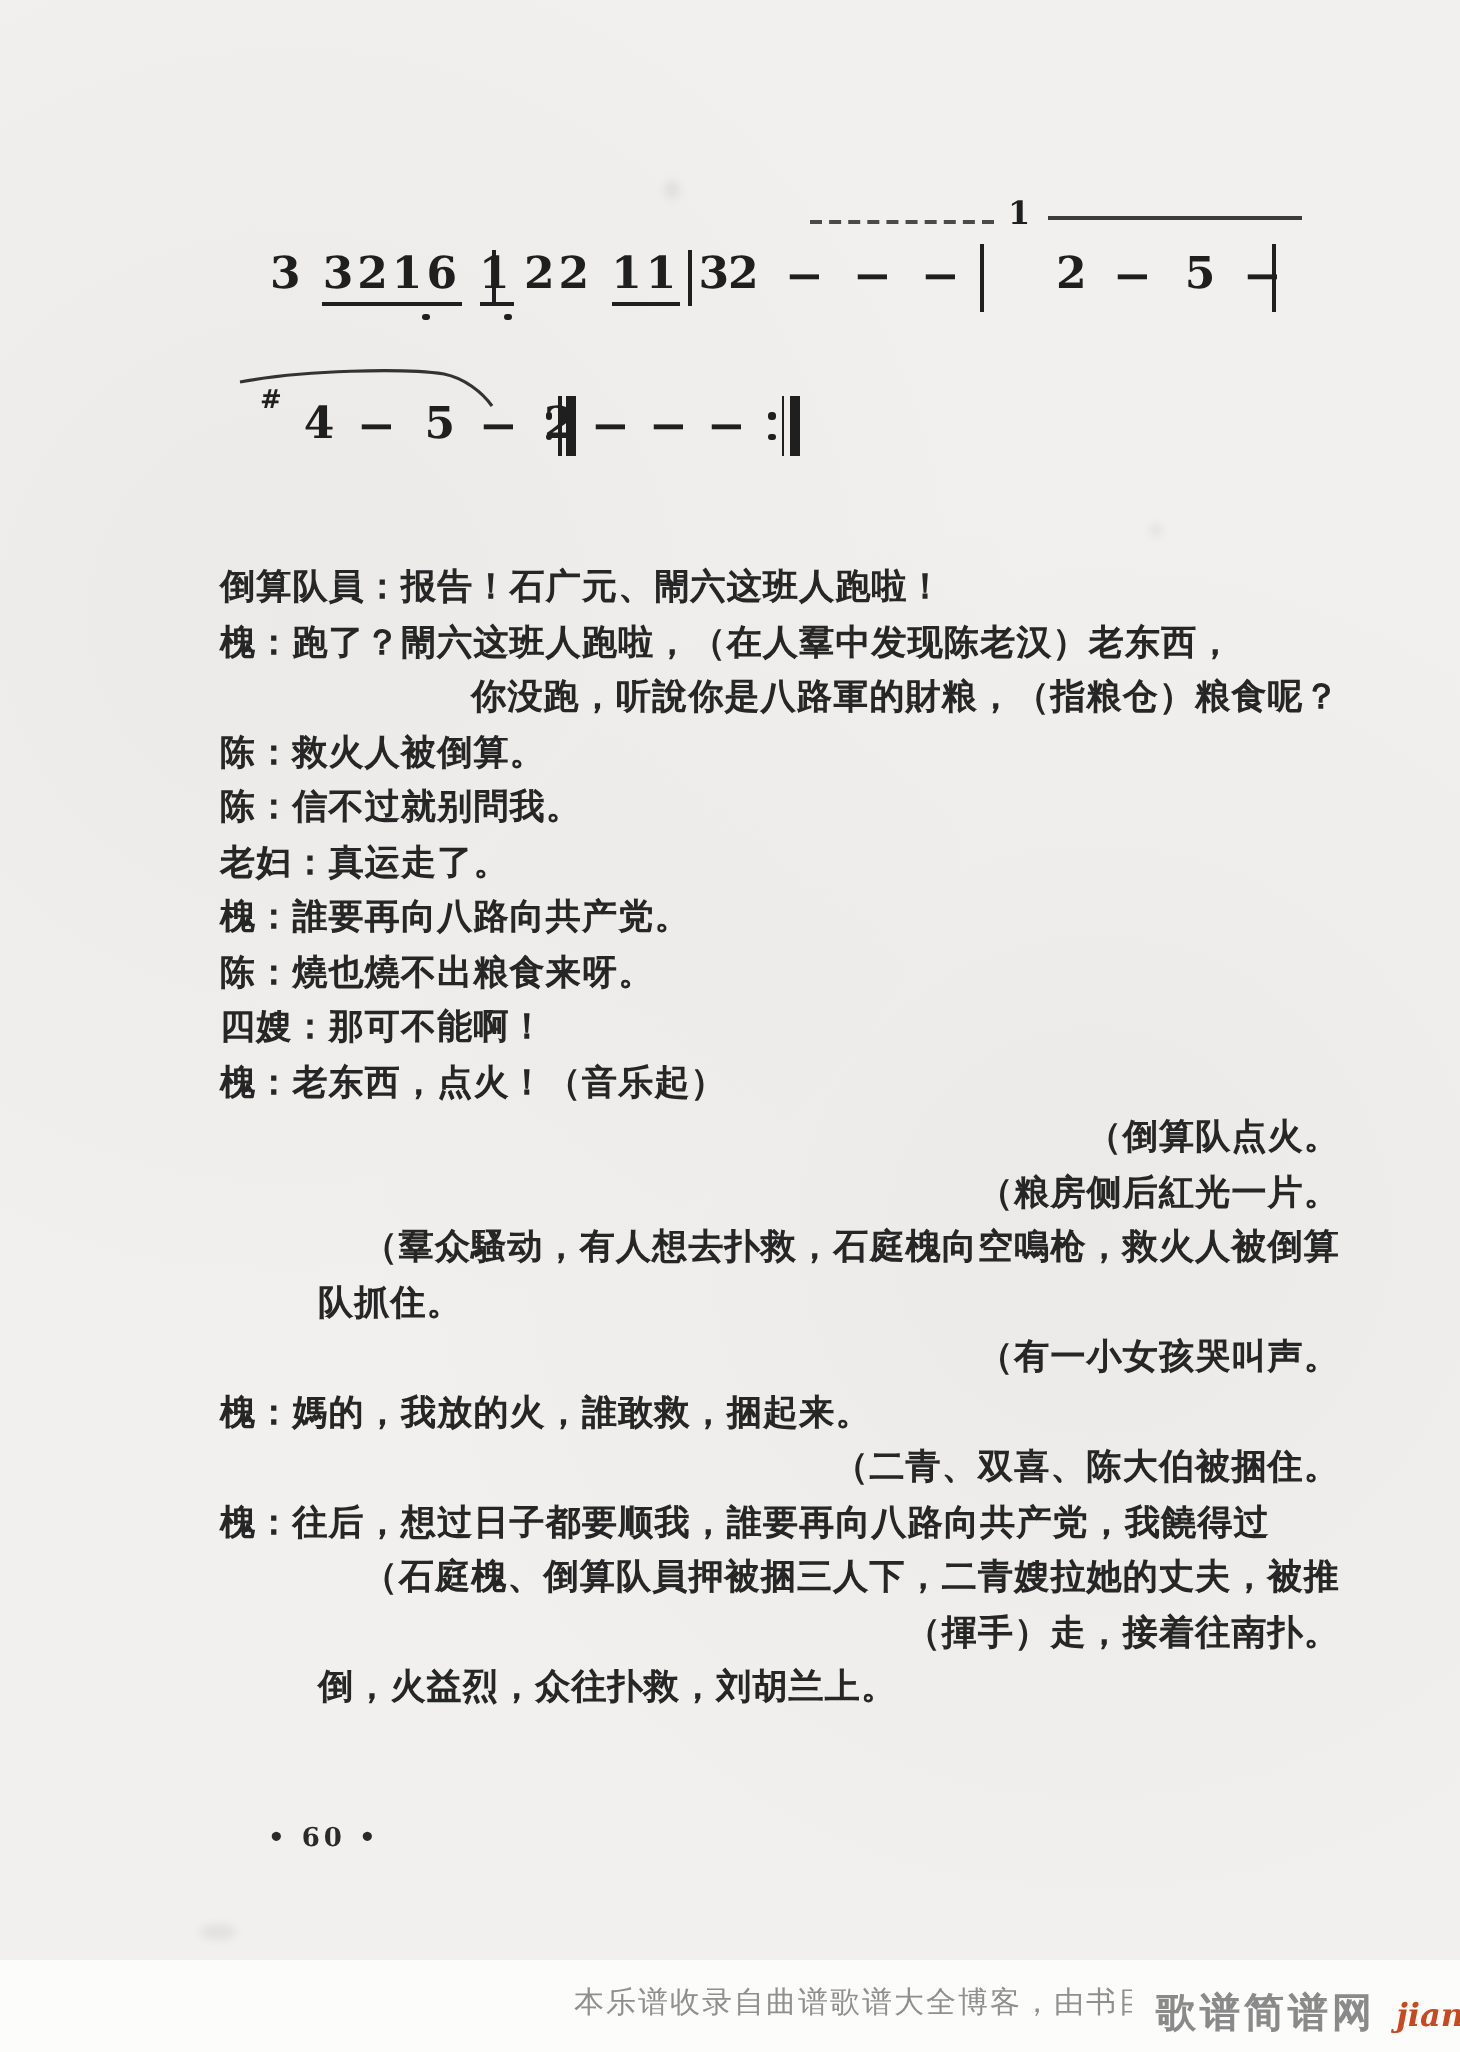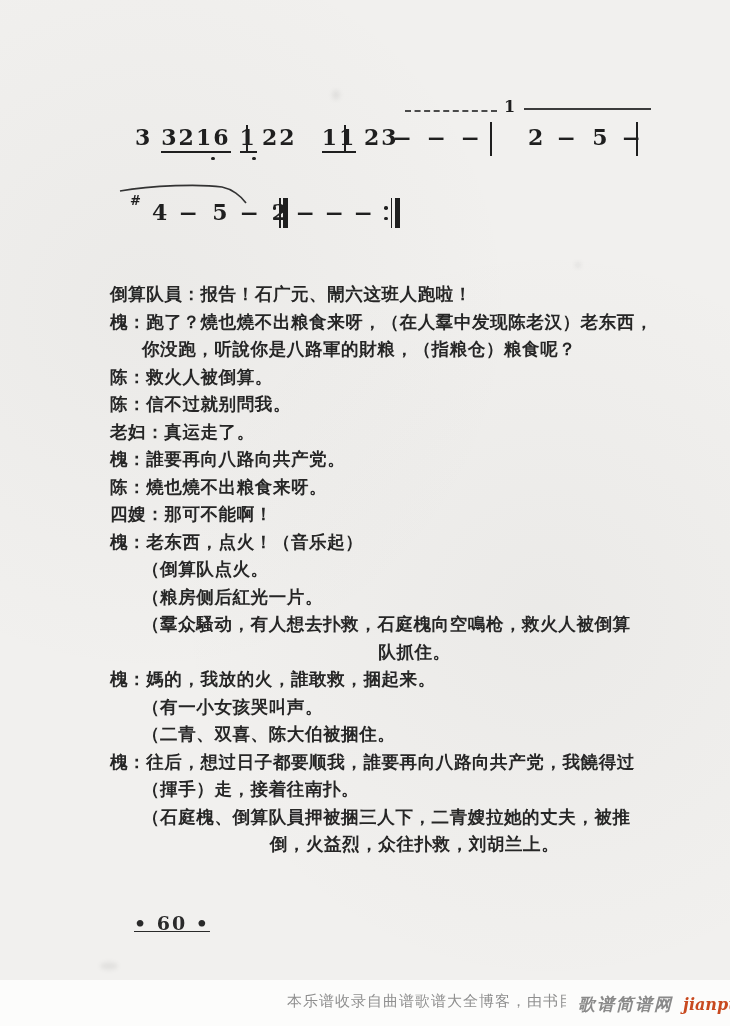--- a/index.html
+++ b/index.html
@@ -42,34 +42,34 @@
         font-weight:bold;font-size:16px;color:var(--ink);}
   .vsolid{position:absolute;left:119px;top:10px;width:127px;border-top:2px solid #3c3c3c;}
   #slur{position:absolute;left:117px;top:181px;}
   
   #script-lines{position:absolute;left:110px;top:281px;width:560px;}
   .sline{
     height:27.5px;line-height:26px;white-space:nowrap;
     font-size:17.5px;letter-spacing:.6px;font-weight:600;color:#262626;
   }
   .spk{font-weight:800;}
-  .ind1{padding-left:32px;} .ind2{padding-left:49px;text-align:center;}
+  .ind1{padding-left:32px;text-align:right;} .ind2{padding-left:49px;}
   #page-number{
     position:absolute;left:134px;top:912px;font-family:"DejaVu Serif",serif;
-    font-size:19px;font-weight:600;letter-spacing:2px;color:#2a2a2a;text-decoration:underline;
+    font-size:13px;font-weight:600;letter-spacing:2px;color:#2a2a2a;
   }
   
   #footer{position:absolute;left:0;bottom:0;width:730px;height:46px;background:var(--footer_bg);}
   #watermark{
     position:absolute;left:287px;top:12px;font-size:15px;letter-spacing:1px;
     color:var(--watermark);font-weight:500;white-space:nowrap;
   }
   #watermark-partial{display:inline-block;width:7px;overflow:hidden;vertical-align:bottom;}
   #site-logo{position:absolute;left:578px;top:13px;white-space:nowrap;}
-  #site-name{font-size:17px;font-weight:700;letter-spacing:2px;color:var(--site_gray);font-style:italic;}
+  #site-name{font-size:20px;font-weight:700;letter-spacing:2px;color:var(--site_gray);}
   #site-url{font-family:"DejaVu Serif",serif;font-style:italic;font-weight:bold;
             font-size:16px;color:var(--site_orange);margin-left:5px;}
   .smudge{position:absolute;background:#777;opacity:.12;filter:blur(2px);border-radius:50%;}
 </style>
 </head>
 <body>
 
 <div id="page">
 
   <div id="volta">
@@ -80,21 +80,21 @@
 
   <div class="notline" id="not-line1">
       <div class="ngroup" style="left: 135px; gap: 9px;">
         <span class="nt">3</span>
         <span class="nt beam">3216<i class="ldot"></i></span>
         <span class="nt beam">1<i class="ldot"></i></span>
       </div>
       <div class="ngroup" style="left: 246px; gap: 0px;">
         <span class="barline"></span>
       </div>
-      <div class="ngroup" style="left: 262px; gap: 25px;">
+      <div class="ngroup" style="left: 262px; gap: 9px;">
         <span class="nt">22</span>
         <span class="nt beam">11</span>
         <span class="nt">3</span>
       </div>
       <div class="ngroup" style="left: 344px; gap: 0px;">
         <span class="barline"></span>
       </div>
       <div class="ngroup" style="left: 364px; gap: 13px;">
         <span class="nt">2</span>
         <span class="nt dash">—</span>
@@ -145,39 +145,39 @@
             <b></b>
           </i>
           <i class="rthin"></i>
           <i class="rthick"></i>
         </span>
       </div>
     </div>
 
   <div id="script-lines">
       <div class="sline ind0"><b class="spk">倒算队員：</b><span>报告！石广元、閙六这班人跑啦！</span></div>
-      <div class="sline ind0"><b class="spk">槐：</b><span>跑了？燒也燒不出粮食来呀，（在人羣中发现陈老汉）老东西，</span></div>
+      <div class="sline ind0"><b class="spk">槐：</b><span>跑了？閙六这班人跑啦，（在人羣中发现陈老汉）老东西，</span></div>
       <div class="sline ind1"><span>你没跑，听說你是八路軍的財粮，（指粮仓）粮食呢？</span></div>
       <div class="sline ind0"><b class="spk">陈：</b><span>救火人被倒算。</span></div>
       <div class="sline ind0"><b class="spk">陈：</b><span>信不过就别問我。</span></div>
       <div class="sline ind0"><b class="spk">老妇：</b><span>真运走了。</span></div>
       <div class="sline ind0"><b class="spk">槐：</b><span>誰要再向八路向共产党。</span></div>
       <div class="sline ind0"><b class="spk">陈：</b><span>燒也燒不出粮食来呀。</span></div>
       <div class="sline ind0"><b class="spk">四嫂：</b><span>那可不能啊！</span></div>
       <div class="sline ind0"><b class="spk">槐：</b><span>老东西，点火！（音乐起）</span></div>
       <div class="sline ind1"><span>（倒算队点火。</span></div>
       <div class="sline ind1"><span>（粮房侧后紅光一片。</span></div>
       <div class="sline ind1"><span>（羣众騷动，有人想去扑救，石庭槐向空鳴枪，救火人被倒算</span></div>
       <div class="sline ind2"><span>队抓住。</span></div>
+      <div class="sline ind1"><span>（有一小女孩哭叫声。</span></div>
       <div class="sline ind0"><b class="spk">槐：</b><span>媽的，我放的火，誰敢救，捆起来。</span></div>
-      <div class="sline ind1"><span>（有一小女孩哭叫声。</span></div>
       <div class="sline ind1"><span>（二青、双喜、陈大伯被捆住。</span></div>
       <div class="sline ind0"><b class="spk">槐：</b><span>往后，想过日子都要顺我，誰要再向八路向共产党，我饒得过</span></div>
+      <div class="sline ind1"><span>（石庭槐、倒算队員押被捆三人下，二青嫂拉她的丈夫，被推</span></div>
       <div class="sline ind1"><span>（揮手）走，接着往南扑。</span></div>
-      <div class="sline ind1"><span>（石庭槐、倒算队員押被捆三人下，二青嫂拉她的丈夫，被推</span></div>
       <div class="sline ind2"><span>倒，火益烈，众往扑救，刘胡兰上。</span></div>
     </div>
 
   <div id="page-number">• 60 •</div>
 
   <div class="smudge" style="left:100px;top:962px;width:18px;height:8px;"></div>
   <div class="smudge" style="left:332px;top:90px;width:8px;height:10px;"></div>
   <div class="smudge" style="left:575px;top:262px;width:6px;height:6px;"></div>
 
   <div id="footer">

